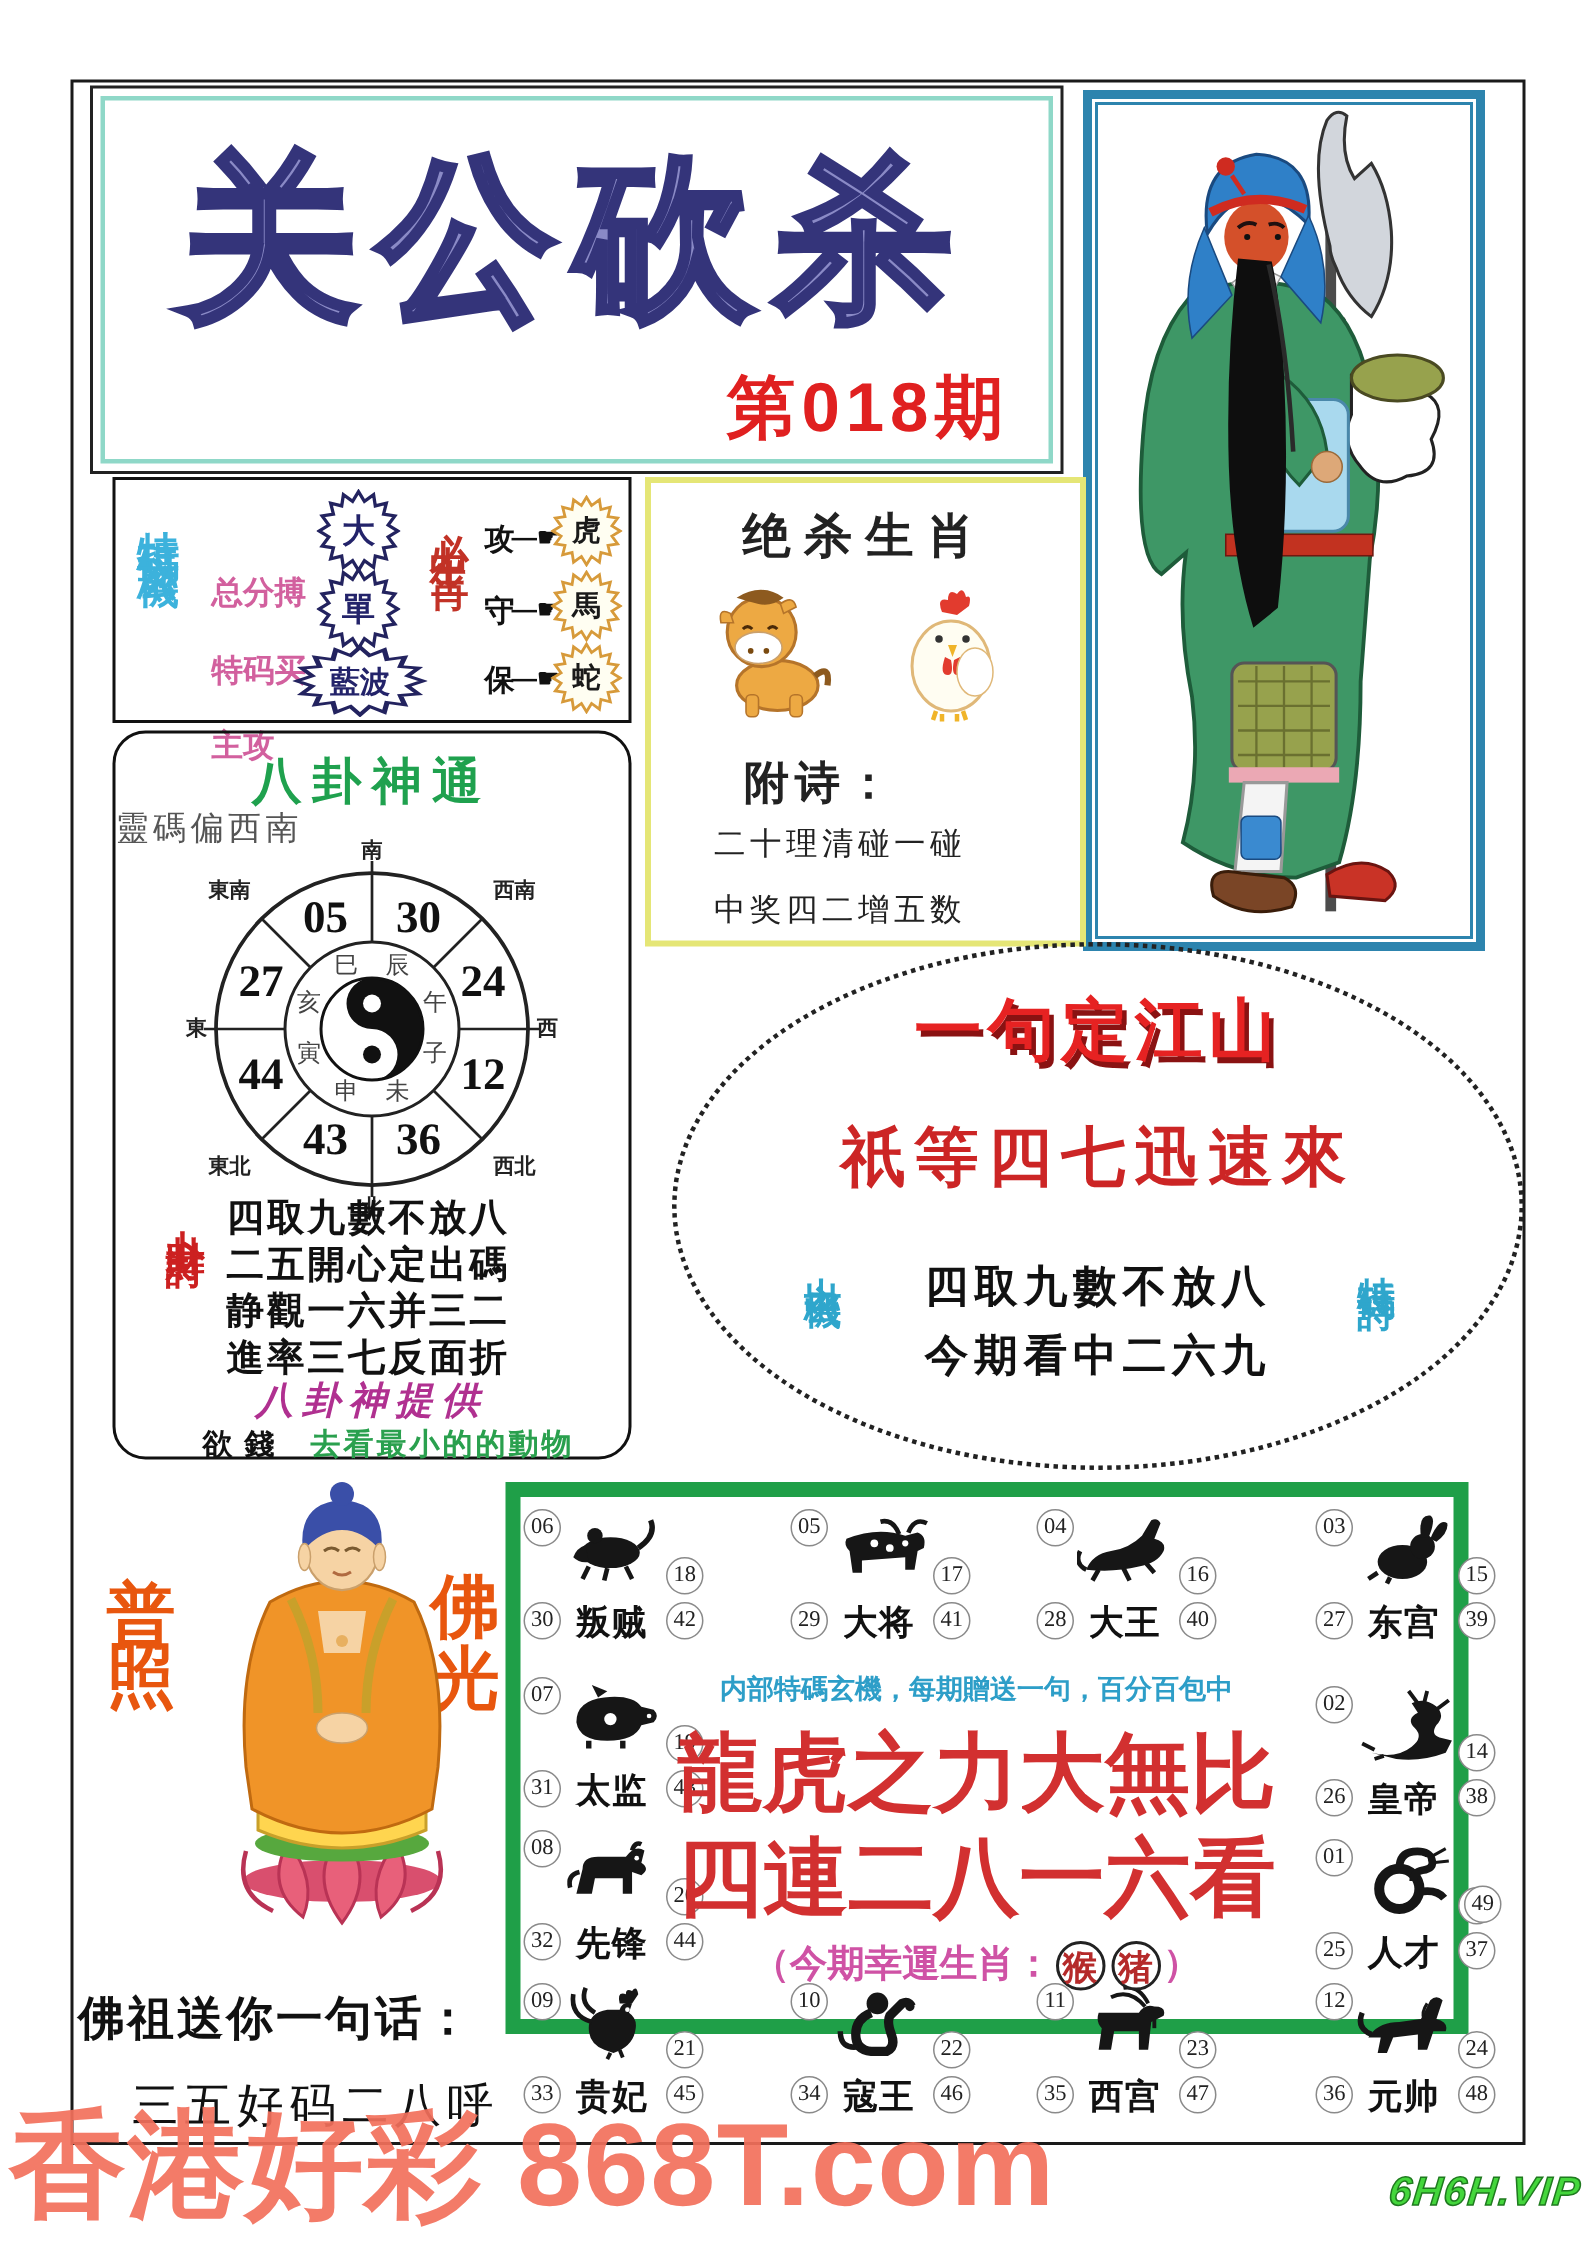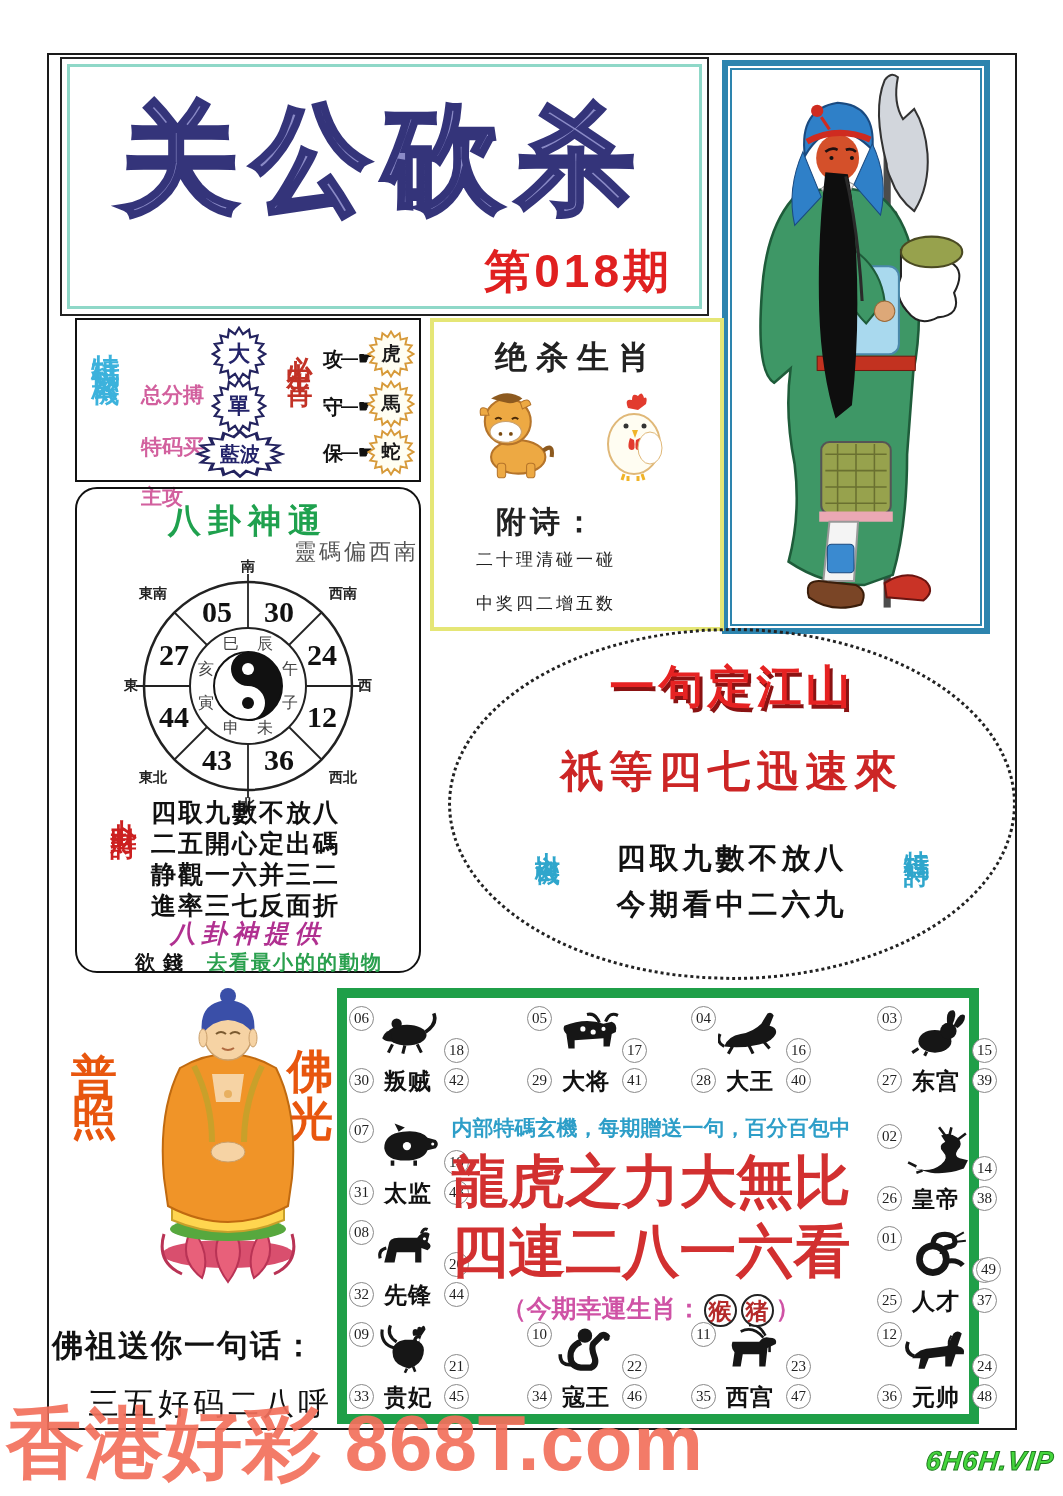--- a/index.html
+++ b/index.html
@@ -31,67 +31,67 @@
   .burst use{fill:#fff;stroke:#23235f;stroke-width:2.5px;}
   .burst.orange use{stroke:#d79a3a;fill:#fffef2;}
   .burst .bval{position:absolute;left:0;top:0;width:100%;height:100%;display:flex;
       align-items:center;justify-content:center;font-weight:900;color:#23236a;
       font-family:"Liberation Serif",serif;}
   .burst.orange .bval{color:#1a1a1a;}
   
   #bagua{left:75px;top:487px;width:342px;height:482px;border:2px solid #111;border-radius:22px;}
   #bagua-title{left:0;top:10px;width:100%;text-align:center;font-size:33px;font-weight:900;
       color:#1fa14e;letter-spacing:7px;}
-  #bagua-sub{left:0;top:48px;width:100%;text-align:right;font-size:22px;color:#555;
+  #bagua-sub{left:0;top:48px;width:100%;text-align:left;font-size:22px;color:#555;
       letter-spacing:3px;font-family:"Liberation Serif",serif;}
   #wheel{left:46px;top:72px;width:250px;height:250px;}
   #wheel svg{position:absolute;left:0;top:0;width:100%;height:100%;}
   .bg-num{position:absolute;transform:translate(-50%,-50%);font-size:30px;font-weight:bold;
       color:#111;font-family:"Liberation Serif",serif;}
   .bg-branch{position:absolute;transform:translate(-50%,-50%);font-size:16px;color:#444;
       font-family:"Liberation Serif",serif;}
   .bg-comp{position:absolute;transform:translate(-50%,-50%);font-size:14px;font-weight:bold;color:#222;}
   .poemline{font-size:25px;font-weight:bold;color:#111;letter-spacing:2px;line-height:31px;
       font-family:"Liberation Serif",serif;white-space:nowrap;}
   #provider{left:0;top:428px;width:100%;text-align:center;font-size:25px;font-weight:bold;
       color:#b03090;letter-spacing:6px;font-style:italic;}
   
   #juesha{left:430px;top:318px;width:286px;height:305px;border:4px solid #e5e676;}
   #juesha-title{left:0;top:14px;width:100%;text-align:center;font-size:32px;font-weight:bold;
       color:#222;letter-spacing:9px;font-family:"Liberation Serif",serif;}
-  .jline{font-size:17px;color:#222;letter-spacing:3px;font-family:"Liberation Serif",serif;}
+  .jline{font-size:21px;color:#222;letter-spacing:3px;font-family:"Liberation Serif",serif;}
   
   #yiju{left:448px;top:628px;width:562px;height:346px;border:3px dotted #222;border-radius:50%;}
   #yiju-title{left:0;top:26px;width:100%;text-align:center;font-size:45px;font-weight:900;
       color:#e62222;text-shadow:3px 4px 0 #8a1212;letter-spacing:4px;}
   #yiju-main{left:0;top:112px;width:100%;text-align:center;font-size:43px;font-weight:bold;
       color:#cc2525;letter-spacing:6px;font-family:"Liberation Serif",serif;}
   .yiju-side{font-size:25px;font-weight:900;color:#2fa6cc;letter-spacing:5px;line-height:1;}
   #yiju-lines{left:0;top:204px;width:100%;text-align:center;font-size:29px;font-weight:bold;
       color:#111;letter-spacing:4px;line-height:46px;font-family:"Liberation Serif",serif;}
   
   .blabel{font-size:46px;font-weight:900;color:#e8560e;letter-spacing:46px;line-height:1;}
   #buddha-caption{left:52px;top:1325px;font-size:31px;font-weight:bold;color:#111;
       letter-spacing:2px;font-family:"Liberation Serif",serif;}
   #buddha-line{left:88px;top:1383px;font-size:31px;color:#111;letter-spacing:4px;
       font-family:Liberation Sans, sans-serif;}
   
-  #zbox{left:337px;top:988px;width:642px;height:436px;border:10px solid #1f9f48;box-sizing:border-box;}
+  #zbox{left:337px;top:988px;width:642px;height:368px;border:10px solid #1f9f48;box-sizing:border-box;}
   #zcontent{position:absolute;inset:0;}
   .zcell{position:absolute;width:128px;height:96px;}
   .zn{position:absolute;width:25px;height:25px;border:1.5px solid #8a8a8a;border-radius:50%;
       font-family:"Liberation Serif",serif;font-size:15px;display:flex;align-items:center;
       justify-content:center;color:#222;background:#fff;box-sizing:border-box;}
   .zn.tl{left:0;top:2px;} .zn.tr{left:95px;top:2px;margin-top:32px;} .zn.bl{left:0;top:64px;}
   .zn.br{left:95px;top:64px;} .zn.ex{left:99px;top:33px;}
   .zanimal{position:absolute;left:27px;top:2px;width:66px;height:52px;}
   .zanimal svg{width:100%;height:100%;}
   .ztitle{position:absolute;left:22px;top:62px;width:74px;text-align:center;font-size:23px;
       font-weight:bold;color:#111;letter-spacing:1px;font-family:"Liberation Serif",serif;}
-  #znotice{left:84px;top:116px;width:440px;text-align:center;font-size:21px;font-weight:bold;
+  #znotice{left:84px;top:116px;width:440px;text-align:center;font-size:18px;font-weight:bold;
       color:#2d9ec8;white-space:nowrap;}
   .zslogan{left:84px;width:440px;text-align:center;font-size:57px;font-weight:900;color:#d23030;
       font-family:"Liberation Serif",serif;white-space:nowrap;}
   #zlucky{left:92px;top:294px;width:424px;text-align:center;font-size:25px;font-weight:bold;
       color:#cf52a5;}
   .luckyc{display:inline-block;width:33px;height:33px;border:2px solid #222;border-radius:50%;
       color:#b52a2a;font-size:23px;line-height:31px;text-align:center;margin:0 2px;
       vertical-align:middle;box-sizing:border-box;background:#fff;}
   
   #watermark{left:6px;top:1392px;font-size:78px;font-weight:900;color:#f3705c;opacity:.92;

